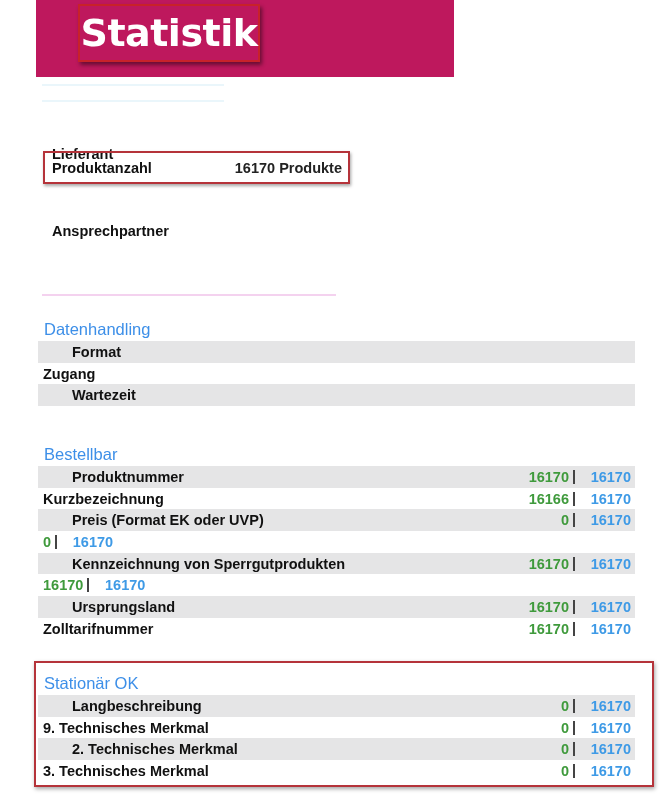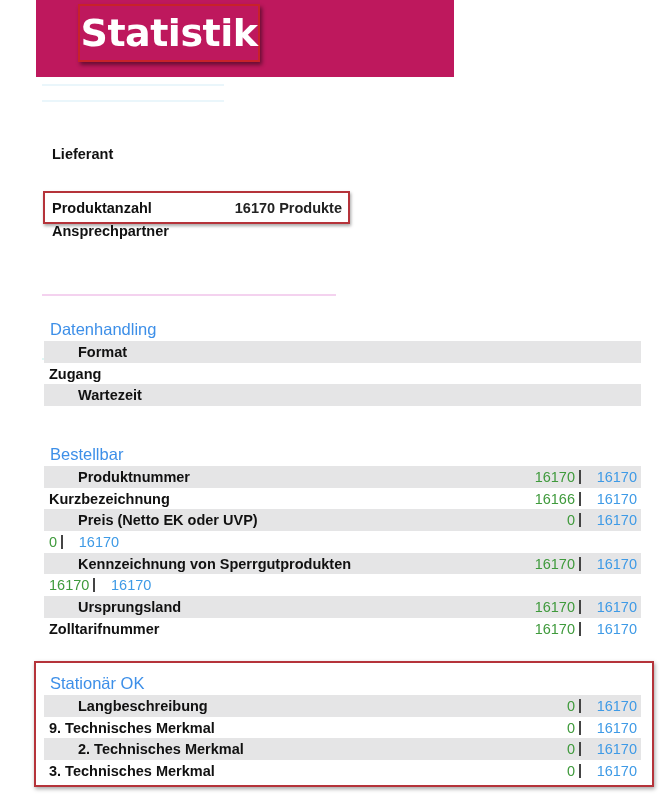--- a/index.html
+++ b/index.html
@@ -27,38 +27,37 @@
     .info-row {
       position: absolute; left: 52px; font-size: 14.5px; font-weight: bold; color: #111; margin-top: 22px;
     }
     .product-count-box {
       position: absolute; left: 43px; top: 151px; width: 307px; height: 33px;
       border: 2px solid #b5333a;
       box-shadow: 1px 2px 3px rgba(0,0,0,0.35);
       display: flex; align-items: center; justify-content: space-between;
       padding: 0 6px 0 7px;
       font-size: 14.5px;
-      margin-top: 40px;
     }
     .product-count-box .label { font-weight: bold; }
     .product-count-box .value { font-weight: bold; color: #222; }
 
     .deco-line { position: absolute; height: 2px; background: #f4d2ef; }
 
-    .section { position: absolute; left: 44px; width: 597px; }
+    .section { position: absolute; left: 38px; width: 597px; }
     .section-title {
       font-size: 16.5px; color: #3d8fe8; padding-left: 6px; height: 24px; line-height: 24px;
       font-weight: normal;
     }
     .row {
       height: 21.7px; display: flex; align-items: center; justify-content: space-between;
       padding: 0 4px 0 5px; font-size: 14.5px; font-weight: bold; color: #111;
     }
     .row.shaded { background: #e5e5e6; padding-left: 34px; }
-    .row .vals { display: flex; align-items: center; font-weight: normal; }
+    .row .vals { display: flex; align-items: center; font-weight: bold; }
     .row .ok { color: #3f9a3c; text-align: right; }
     .row .sep { width: 2px; height: 14px; background: #444; margin: 0 14px 0 4px; }
     .row .total { color: #3e9ae6; width: 42px; text-align: right; }
 
     .stationaer-box {
       position: absolute; left: 34px; top: 661px; width: 620px; height: 126px;
       border: 2px solid #b5333a;
       box-shadow: 1px 2px 4px rgba(0,0,0,0.35);
     }
   </style>
@@ -112,21 +111,21 @@
   </div>
   <div class="row">
     <span>Kurzbezeichnung</span>
     <span class="vals">
         <span class="ok">16166</span>
         <span class="sep"></span>
         <span class="total">16170</span>
       </span>
   </div>
   <div class="row shaded">
-    <span>Preis (Netto EK oder UVP)</span>
+    <span>Preis (Format EK oder UVP)</span>
     <span class="vals">
         <span class="ok">0</span>
         <span class="sep"></span>
         <span class="total">16170</span>
       </span>
   </div>
   <div class="row">
     <span class="vals">
         <span class="ok">0</span>
         <span class="sep"></span>

